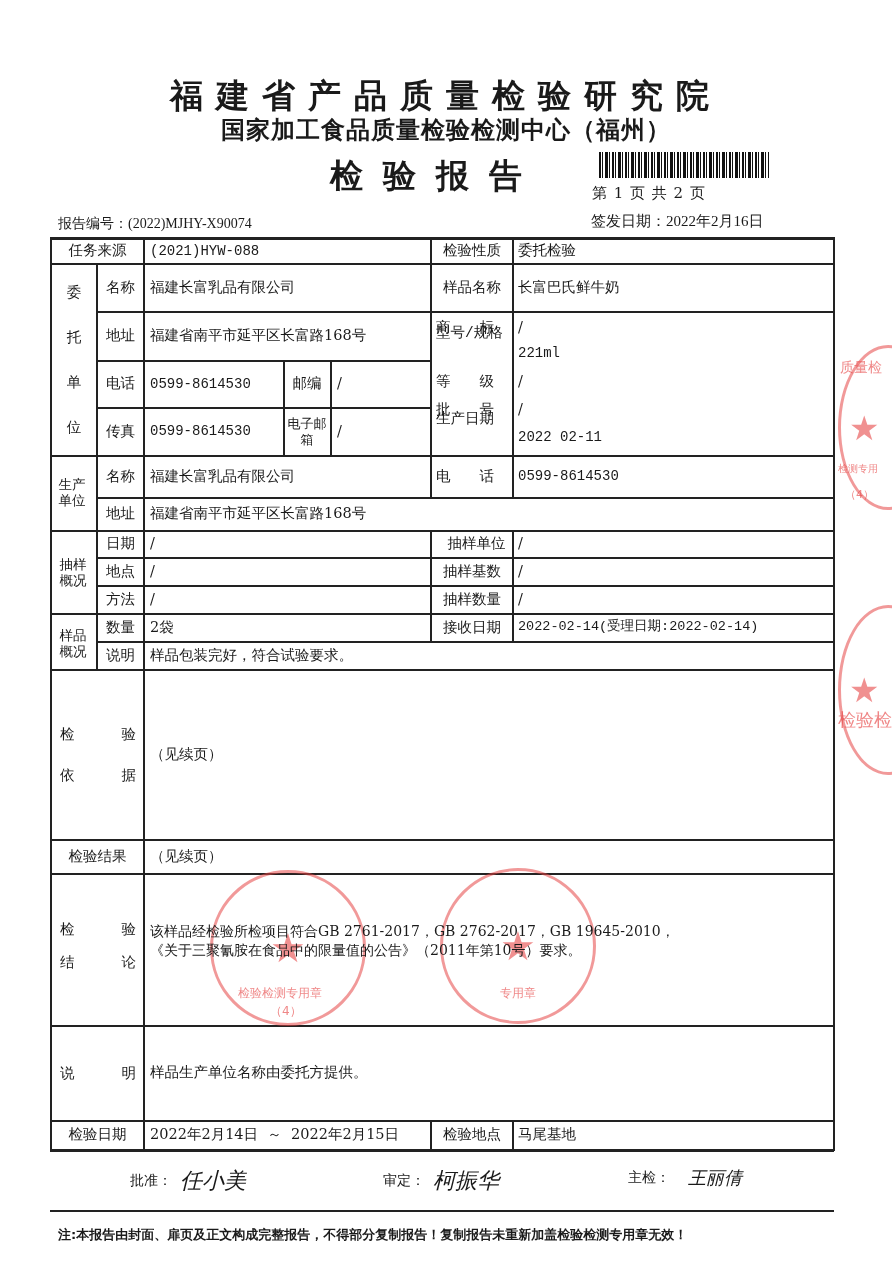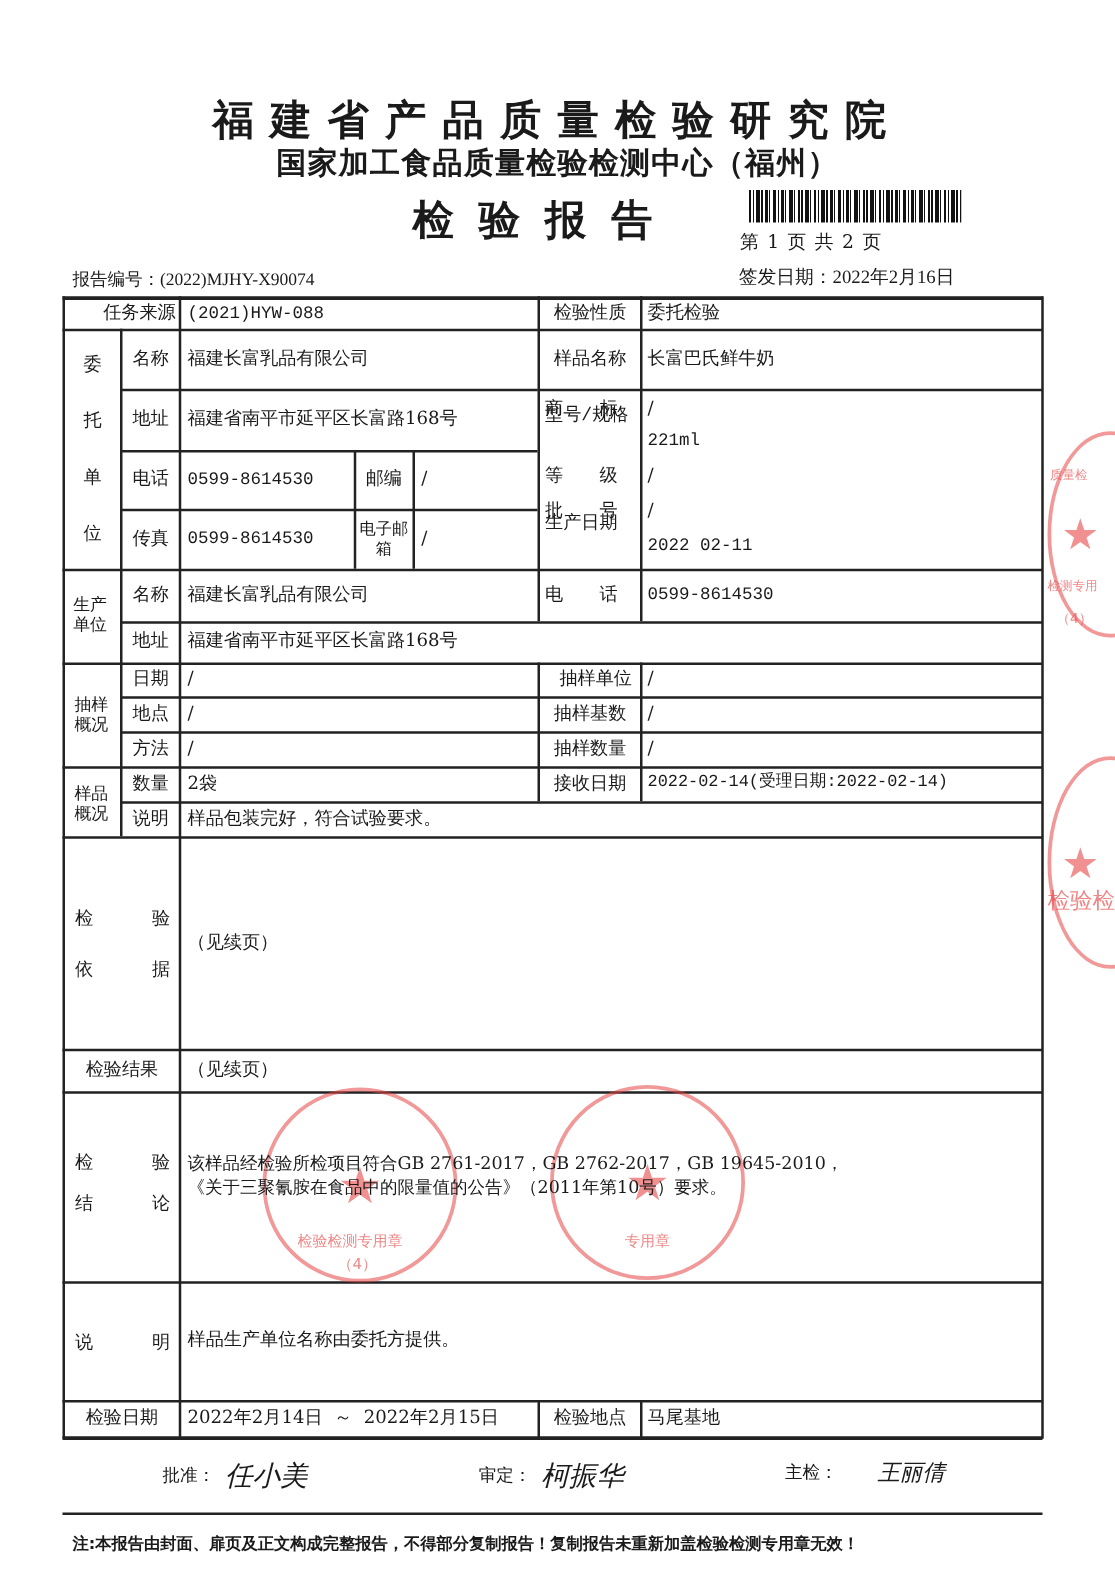--- a/index.html
+++ b/index.html
@@ -76,21 +76,21 @@
   <div class="abs line v" style="left:283px;top:360px;height:95px;"></div>
   <div class="abs line v" style="left:330px;top:360px;height:95px;"></div>
   <div class="abs line v" style="left:430px;top:237px;height:260px;"></div>
   <div class="abs line v" style="left:512px;top:237px;height:260px;"></div>
   <div class="abs line v" style="left:430px;top:530px;height:111px;"></div>
   <div class="abs line v" style="left:512px;top:530px;height:111px;"></div>
   <div class="abs line v" style="left:430px;top:1120px;height:30px;"></div>
   <div class="abs line v" style="left:512px;top:1120px;height:30px;"></div>
 </div>
 
-<div class="cell center" style="left:52px;top:239px;width:91px;height:24px;padding-left:14px;">任务来源</div>
+<div class="cell center" style="left:52px;top:239px;width:91px;height:24px;">任务来源</div>
 <div class="cell mono" style="left:150px;top:239px;width:280px;height:24px;">(2021)HYW-088</div>
 <div class="cell center" style="left:432px;top:239px;width:80px;height:24px;">检验性质</div>
 <div class="cell" style="left:518px;top:239px;width:310px;height:24px;">委托检验</div>
 
 <div class="cell vert" style="left:52px;top:270px;width:44px;height:180px;align-items:center;">
   <span>委</span>
   <span>托</span>
   <span>单</span>
   <span>位</span>
 </div>
@@ -165,21 +165,21 @@
 <div class="cell center" style="left:52px;top:840px;width:91px;height:33px;">检验结果</div>
 <div class="cell" style="left:150px;top:840px;width:300px;height:33px;">（见续页）</div>
 
 <div class="abs stamp" style="left:210px;top:870px;width:150px;height:150px;">★</div>
 <div class="stamp-text" style="left:238px;top:985px;">检验检测专用章</div>
 <div class="stamp-text" style="left:270px;top:1003px;">（4）</div>
 <div class="abs stamp" style="left:440px;top:868px;width:150px;height:150px;">★</div>
 <div class="stamp-text" style="left:500px;top:985px;">专用章</div>
 
 <div class="abs stamp" style="left:838px;top:345px;width:100px;height:165px;border-radius:50%;font-size:34px;justify-content:flex-start;padding-left:8px;box-sizing:border-box;">★</div>
-<div class="stamp-text" style="left:840px;top:373px;font-size:10px;">质量检</div>
+<div class="stamp-text" style="left:840px;top:359px;font-size:14px;">质量检</div>
 <div class="stamp-text" style="left:838px;top:462px;font-size:10px;">检测专用</div>
 <div class="stamp-text" style="left:845px;top:487px;font-size:11px;">（4）</div>
 <div class="abs stamp" style="left:838px;top:605px;width:100px;height:170px;border-radius:50%;font-size:34px;justify-content:flex-start;padding-left:8px;box-sizing:border-box;">★</div>
 <div class="stamp-text" style="left:838px;top:708px;font-size:18px;">检验检</div>
 
 <div class="abs" style="left:60px;top:920px;width:76px;height:70px;">
   <div style="display:flex;justify-content:space-between;font-size:14.5px;">
     <span>检</span>
     <span>验</span>
   </div>
@@ -205,19 +205,19 @@
 <div class="cell" style="left:518px;top:1121px;width:310px;height:28px;">马尾基地</div>
 
 <div class="abs" style="left:130px;top:1166px;display:flex;align-items:center;gap:8px;">
   <span class="sig-label">批准：</span>
   <span class="sig">任小美</span>
 </div>
 <div class="abs" style="left:383px;top:1166px;display:flex;align-items:center;gap:8px;">
   <span class="sig-label">审定：</span>
   <span class="sig">柯振华</span>
 </div>
-<div class="abs" style="left:628px;top:1166px;display:flex;align-items:center;gap:32px;">
+<div class="abs" style="left:628px;top:1166px;display:flex;align-items:center;gap:18px;">
   <span class="sig-label">主检：</span>
   <span class="sig" style="font-size:18px;">王丽倩</span>
 </div>
 
 <div class="abs line" style="left:50px;top:1210px;width:784px;height:2px;"></div>
 <div class="abs footnote">注:本报告由封面、扉页及正文构成完整报告，不得部分复制报告！复制报告未重新加盖检验检测专用章无效！</div>
 
 </body></html>

